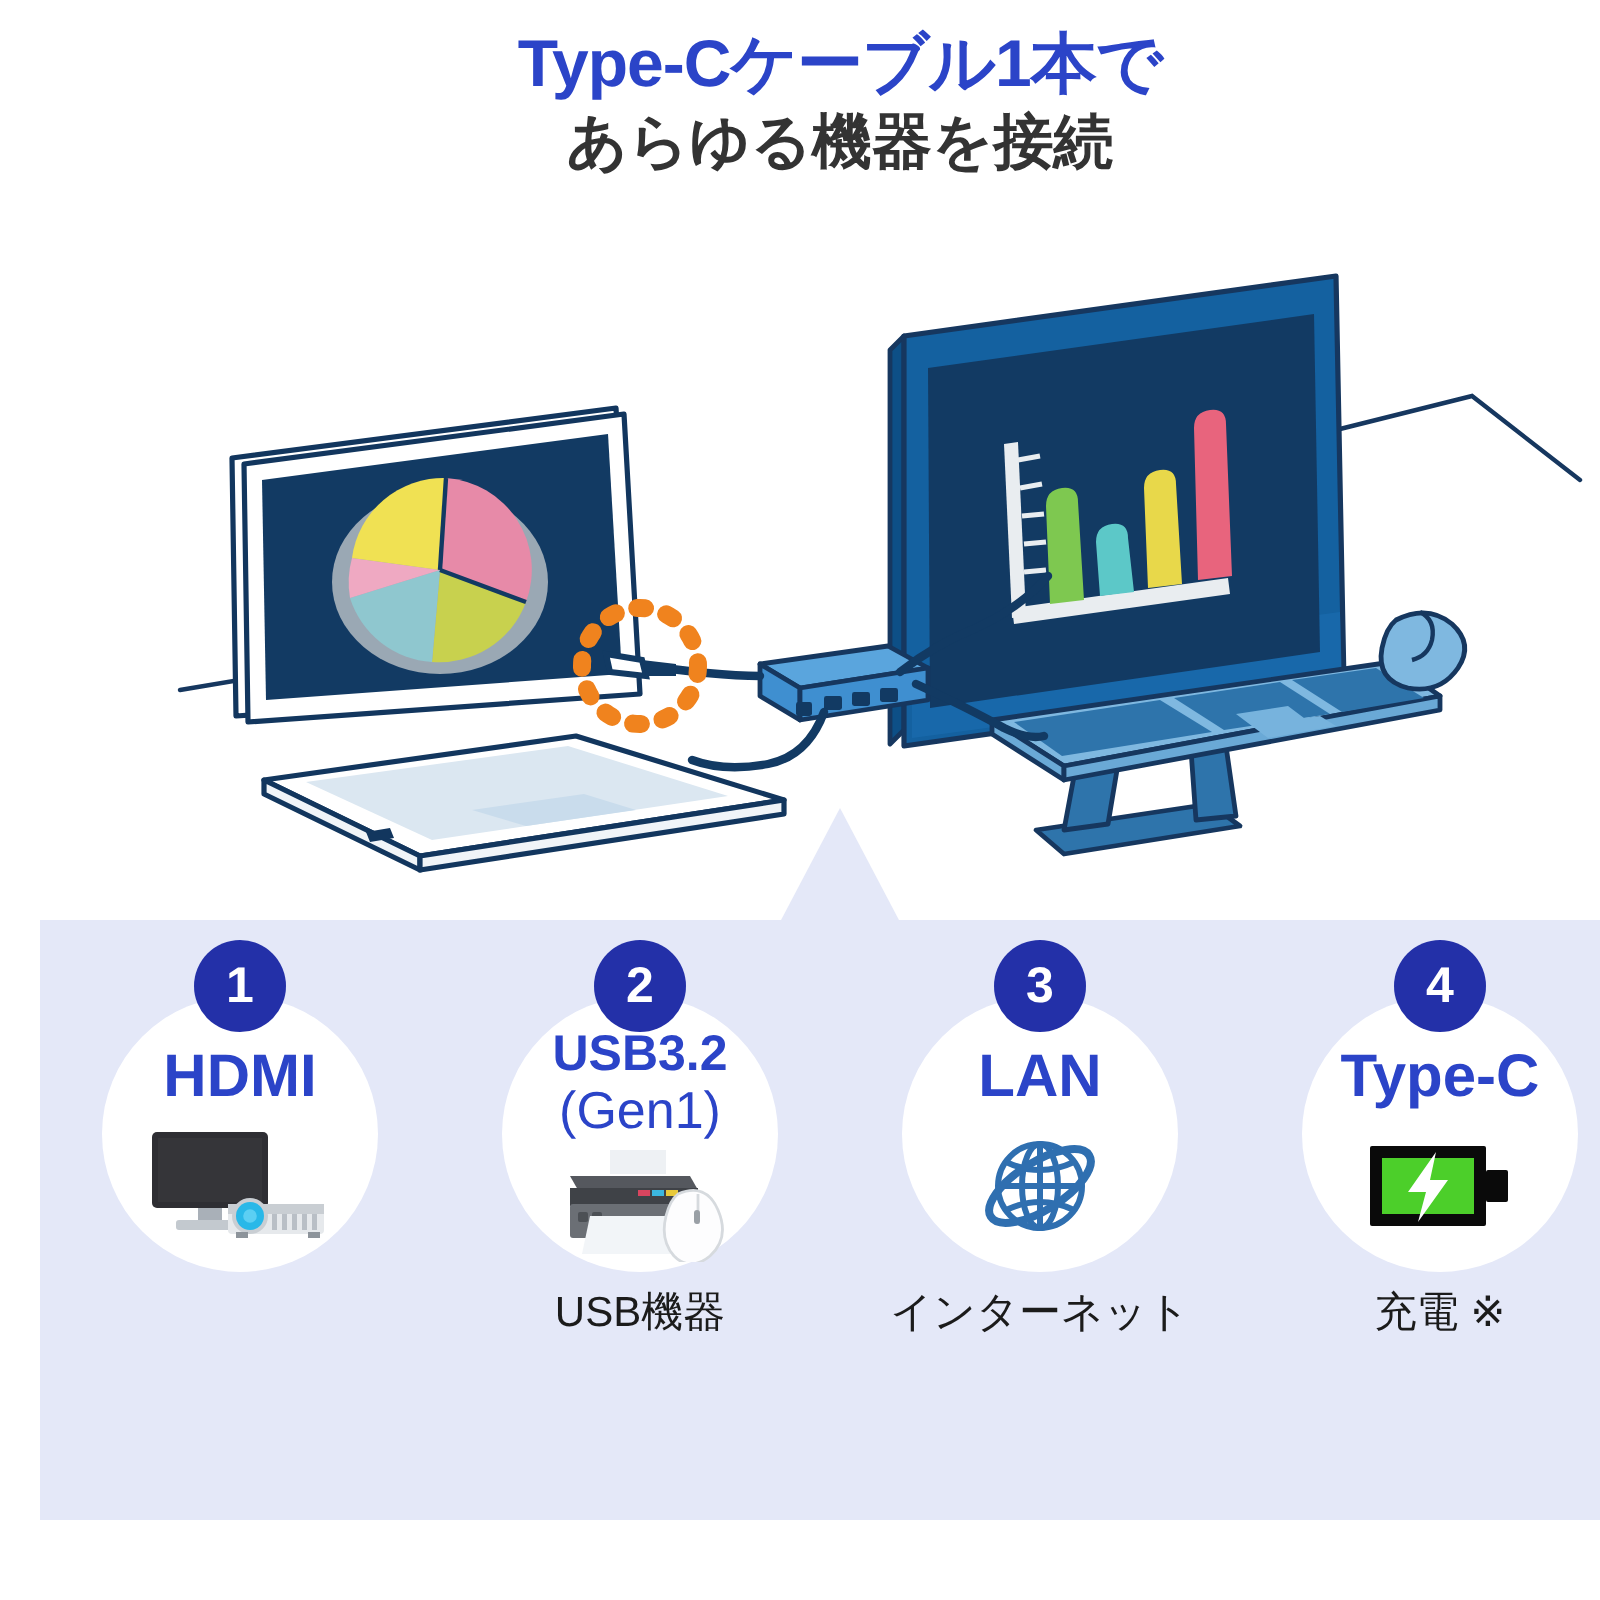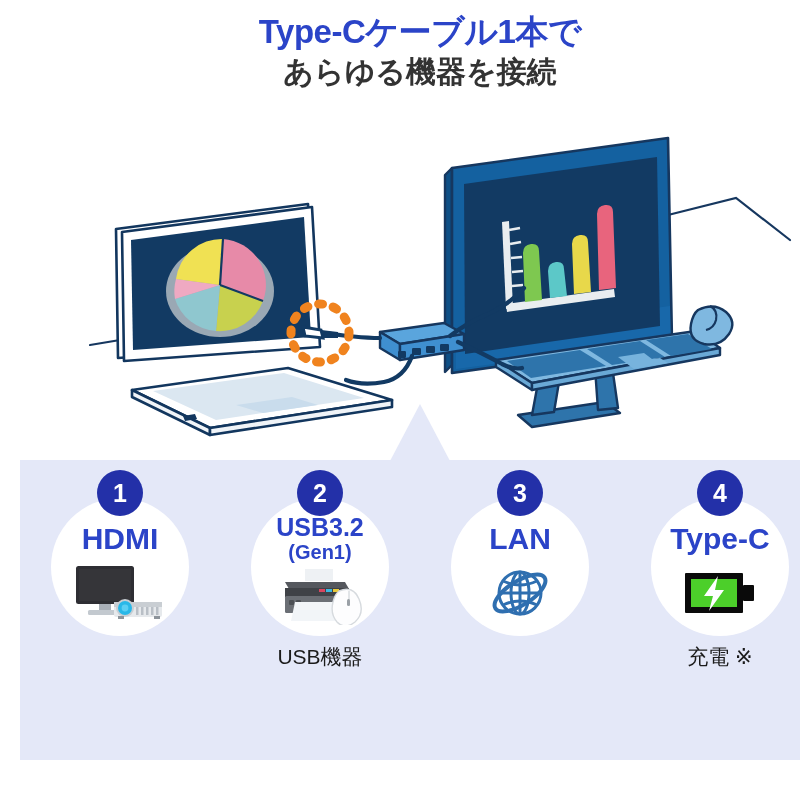--- a/index.html
+++ b/index.html
@@ -124,22 +124,22 @@
     line-height: 1.02;
     text-align: center;
     white-space: nowrap;
   }
   .bubble-title.two-line {
     margin-top: 17px;
     font-size: 25px;
   }
   .bubble-sub {
     display: block;
-    font-size: 20px;
-    font-weight: bold;
+    font-size: 26px;
+    font-weight: normal;
     color: #2b44c8;
     line-height: 1.15;
   }
   .bubble-icon {
     margin-top: 7px;
     height: 62px;
     display: flex;
     align-items: center;
     justify-content: center;
   }
@@ -392,20 +392,23 @@
               <path d="M14 43 q17 -8 34 0"></path>
               <path d="M31 10 L31 52"></path>
             </g>
 
             <g fill="none" stroke="#2f6fb0" stroke-width="4">
               <ellipse cx="31" cy="31" rx="29" ry="12" transform="rotate(-32 31 31)"></ellipse>
             </g>
           </svg>
         </div>
       </div>
+      <div class="caption">
+        <div>インターネット</div>
+      </div>
     </div>
 
     <div class="feature">
       <div class="bubble">
         <div class="badge">4</div>
         <div class="bubble-title">Type-C</div>
         <div class="bubble-icon">
           <svg width="72" height="46" viewBox="0 0 72 46" xmlns="http://www.w3.org/2000/svg">
             <rect x="1" y="3" width="58" height="40" rx="1" fill="#0a0a0a"></rect>
             <rect x="59" y="15" width="11" height="16" rx="1" fill="#0a0a0a"></rect>

